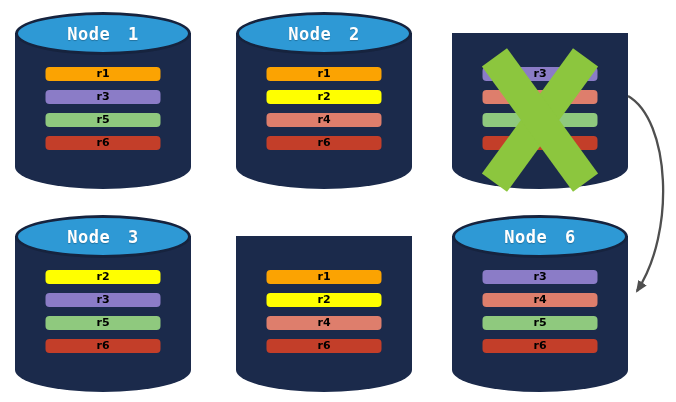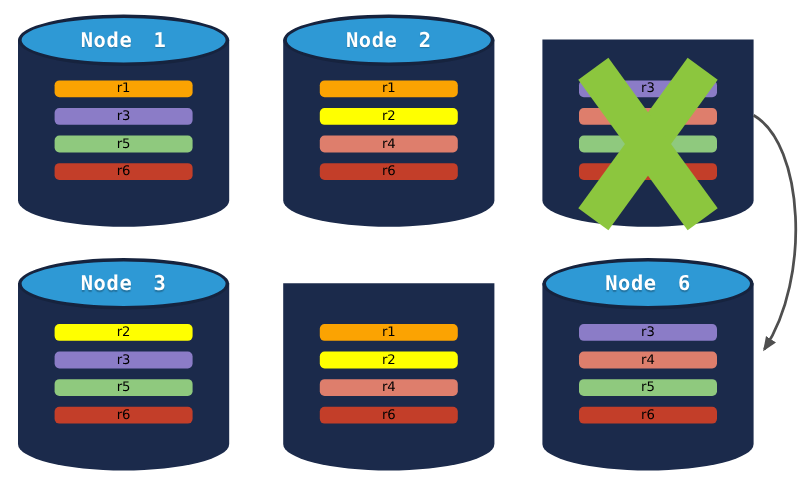--- a/index.html
+++ b/index.html
@@ -57,21 +57,21 @@
     transform: translateX(-50%);
     width: 115px;
     display: flex; flex-direction: column; gap: 9px;
     z-index: 2;
   }
   .bar {
     height: 14px;
     border-radius: 4px;
     display: flex; align-items: center; justify-content: center;
     font-family: "DejaVu Sans", sans-serif;
-    font-weight: normal;
+    font-weight: bold;
     font-size: 11px;
     line-height: 14px;
     color: var(--bar-text);
   }
   .fail-x {
     position: absolute;
     left: 50%; top: 42px;
     width: 112px; height: 132px;
     transform: translateX(-50%);
     z-index: 3;

